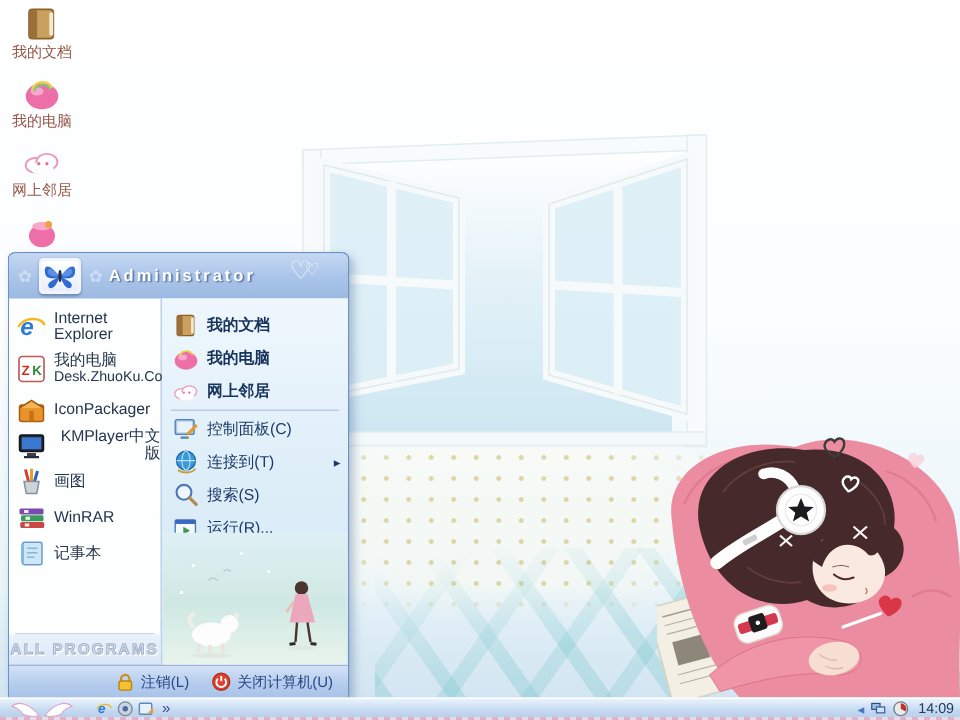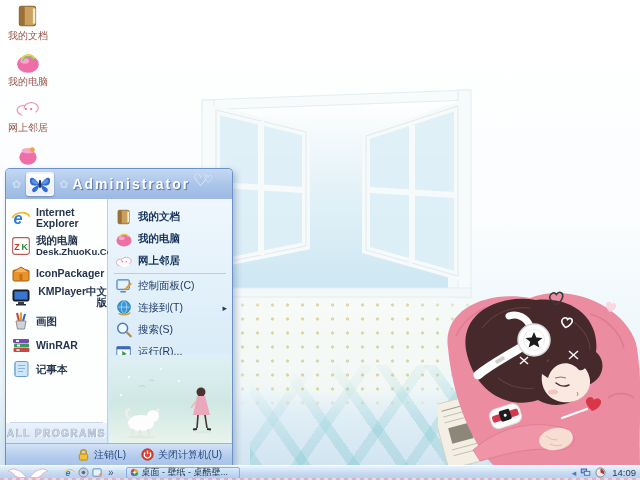--- a/index.html
+++ b/index.html
@@ -38,30 +38,30 @@
     border:1px solid #6a92c8; border-bottom:none; border-radius:5px 5px 0 0;
     box-shadow:3px 3px 6px rgba(70,95,140,.35); display:flex; flex-direction:column;
     background:#fff; }
   .sm-header { height:30px; flex:0 0 30px; border-radius:4px 4px 0 0; position:relative;
     background:linear-gradient(180deg,#c4d8f2 0%,#a9c4e9 55%,#9cb9e2 100%);
     display:flex; align-items:center; padding:0 6px; }
   .sm-flower { color:#e8f0fa; opacity:.55; font-size:11px; }
   .sm-avatar { width:28px; height:24px; background:linear-gradient(#ffffff,#e8eef8);
     border:2px solid #f2f6fc; border-radius:3px; margin:0 5px; box-shadow:0 1px 2px rgba(40,60,100,.4);
     display:flex; align-items:center; justify-content:center; }
-  .sm-user { color:#ffffff; font-size:14px; font-weight:bold; letter-spacing:2px;
+  .sm-user { color:#ffffff; font-size:11px; font-weight:bold; letter-spacing:2px;
     text-shadow:1px 1px 1px rgba(60,85,135,.8); margin-left:4px; }
   .sm-hearts { position:absolute; right:14px; top:1px; color:#e9f1fb; }
   .sm-hearts .h1 { font-size:17px; } .sm-hearts .h2 { font-size:11px; position:relative; left:-5px; top:-3px; }
   .sm-body { flex:1; display:flex; min-height:0; }
   .sm-left { width:102px; background:#fdfefe; border-right:1px solid #bcd0e8;
     display:flex; flex-direction:column; padding-top:6px; }
   .sm-item { display:flex; align-items:center; gap:5px; padding-left:5px; cursor:pointer; }
   .sm-item .mi { width:20px; height:20px; flex:0 0 20px; }
-  .sm-item .lbl { font-size:10.5px; font-weight:bold; color:#25354e; line-height:11px; }
+  .sm-item .lbl { font-size:10.5px; font-weight:normal; color:#25354e; line-height:11px; }
   .sm-item .lbl .sub { display:block; font-size:9.5px; }
   .row-ie{height:26px;} .row-zk{height:30px;} .row-std{height:24px;text-align:right;}
   .sm-left-spacer { flex:1; }
   .sm-sep-l { height:1px; background:#c9d8ea; margin:0 4px; }
   .all-programs { height:20px; display:flex; align-items:center; justify-content:center;
     background:linear-gradient(#eaf2fb,#d9e7f7); cursor:pointer; }
   .ap-text { font-size:10px; font-weight:bold; letter-spacing:1.5px; color:#dde6f2;
     -webkit-text-stroke:.7px #a3b2ca; text-shadow:1px 1px 0 #ffffff; }
   .sm-right { flex:1; position:relative; background:linear-gradient(180deg,#eff7fd,#dcedf8 55%,#d4e9f6);
     display:flex; flex-direction:column; padding-top:7px; }
@@ -457,31 +457,20 @@
         <svg class="qico" viewBox="0 0 12 12">
           <circle cx="6" cy="6" r="5" fill="#c8d4e0" stroke="#7a8ca0"></circle>
             <circle cx="6" cy="6" r="2" fill="#4a6a9a"></circle>
         </svg>
         <svg class="qico" viewBox="0 0 12 12">
           <rect x="1" y="2" width="9" height="8" rx="1" fill="#e8f2fc" stroke="#5a88c0"></rect>
           <path d="M7,9 L11,5 L11,9 Z" fill="#e8a030"></path>
         </svg>
         <span class="ql-chevron">»</span>
       </div>
-      <div class="task-btn">
-        <svg class="tico" viewBox="0 0 12 12">
-          <circle cx="6" cy="6" r="5" fill="#f4f4f4"></circle>
-          <path d="M6,6 L6,1 A5,5 0 0 1 11,6 Z" fill="#e8b020"></path>
-          <path d="M6,6 L11,6 A5,5 0 0 1 6,11 Z" fill="#3a9a4a"></path>
-          <path d="M6,6 L6,11 A5,5 0 0 1 1,6 Z" fill="#3a68c8"></path>
-          <path d="M6,6 L1,6 A5,5 0 0 1 6,1 Z" fill="#d84030"></path>
-          <circle cx="6" cy="6" r="1.6" fill="#fff"></circle>
-        </svg>
-        <span class="tlbl">桌面 - 壁纸 - 桌酷壁...</span>
-      </div>
       <div class="tray">
         <span class="tray-arrow">◂</span>
         <svg class="trico" viewBox="0 0 14 12">
           <rect x="1" y="1" width="8" height="6" fill="#2a4a8a"></rect>
             <rect x="2" y="2" width="6" height="4" fill="#9ac0e8"></rect>
           <rect x="5" y="4" width="8" height="6" fill="#3a5a9a"></rect>
             <rect x="6" y="5" width="6" height="4" fill="#cfe4f8"></rect>
         </svg>
         <svg class="trico" viewBox="0 0 12 12">
           <circle cx="6" cy="6" r="5" fill="#e8eaec" stroke="#788088"></circle>

